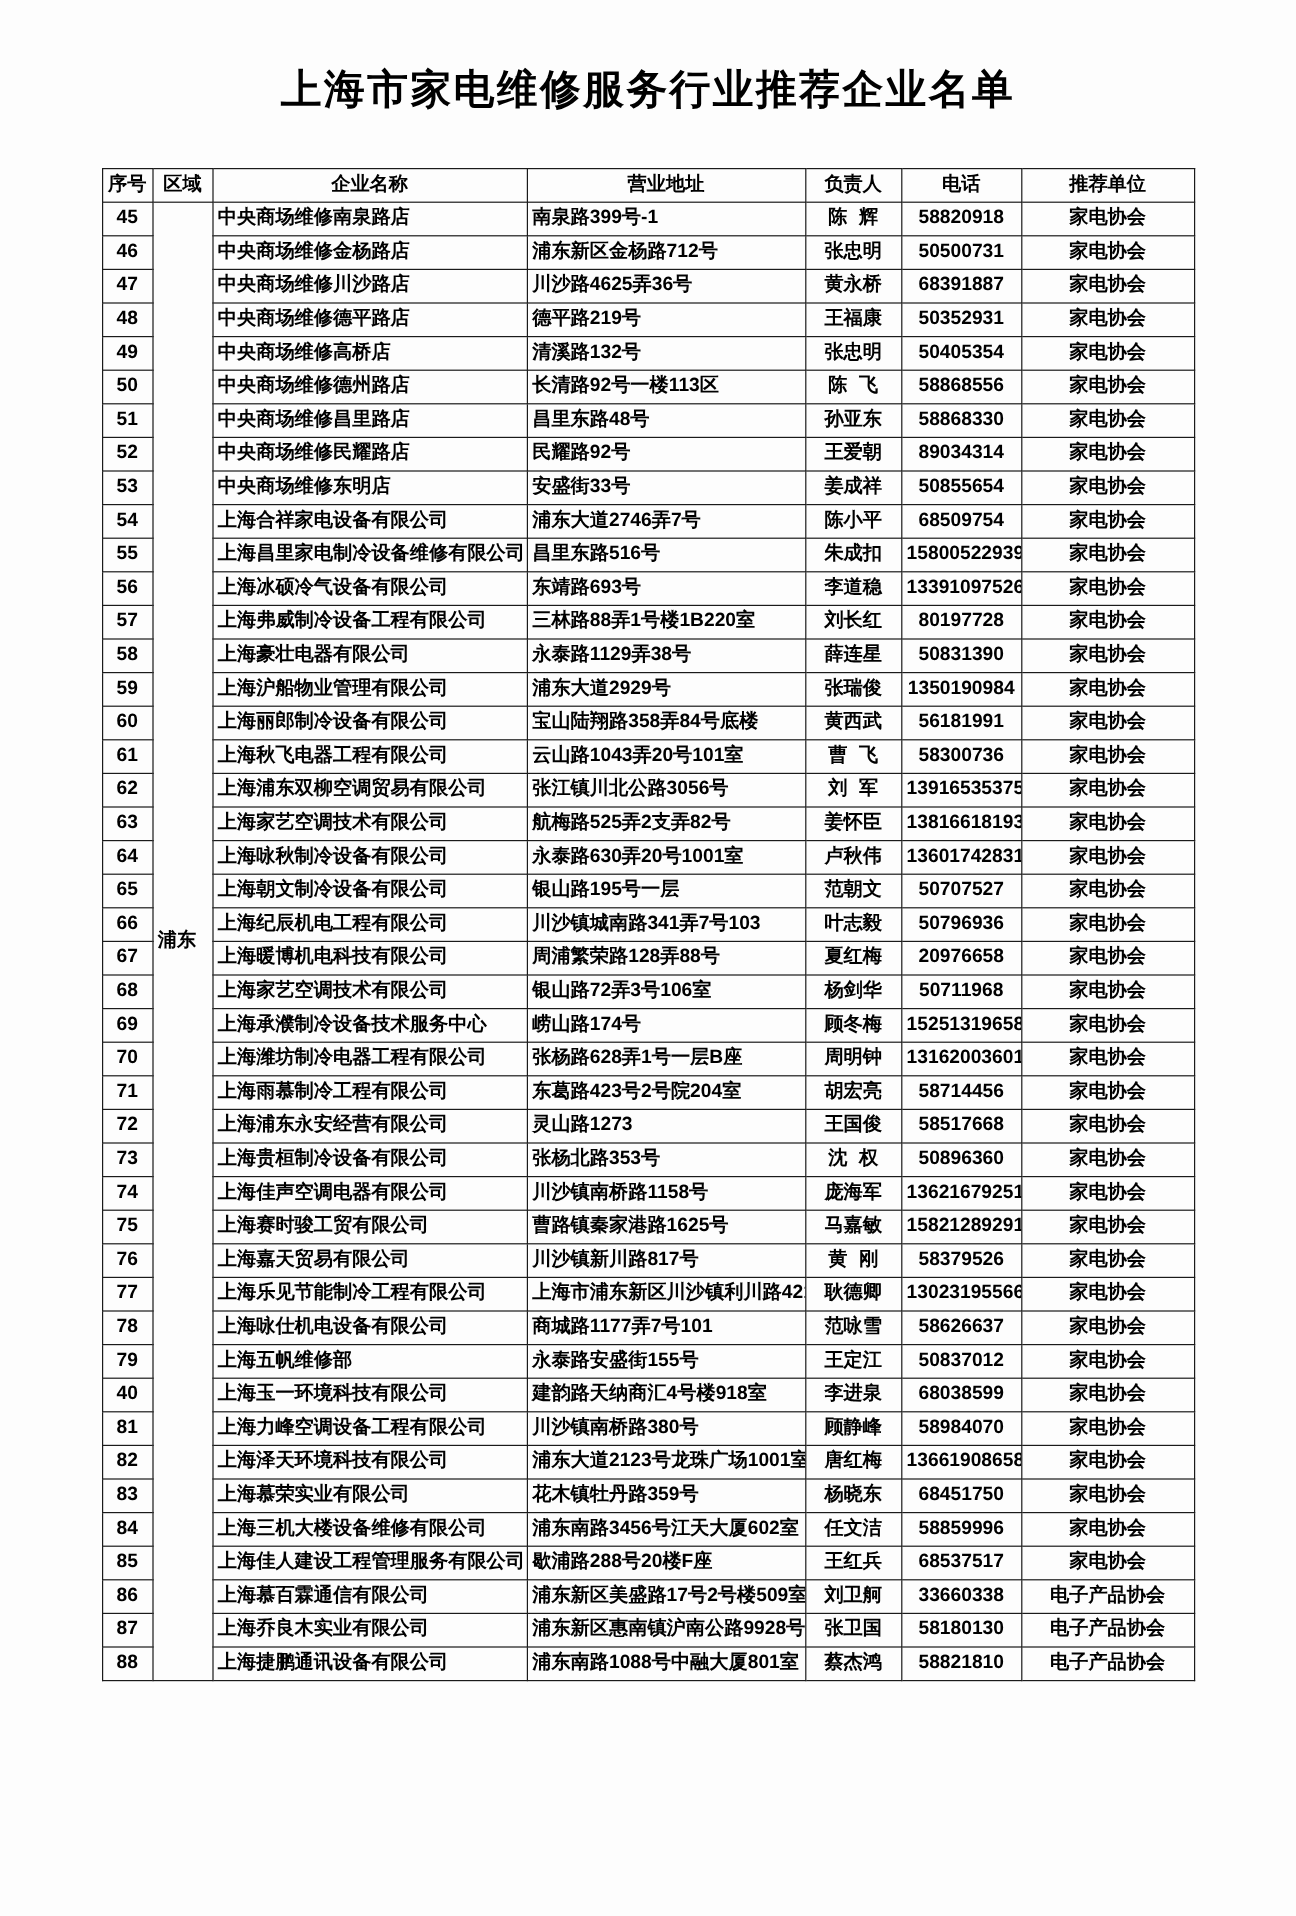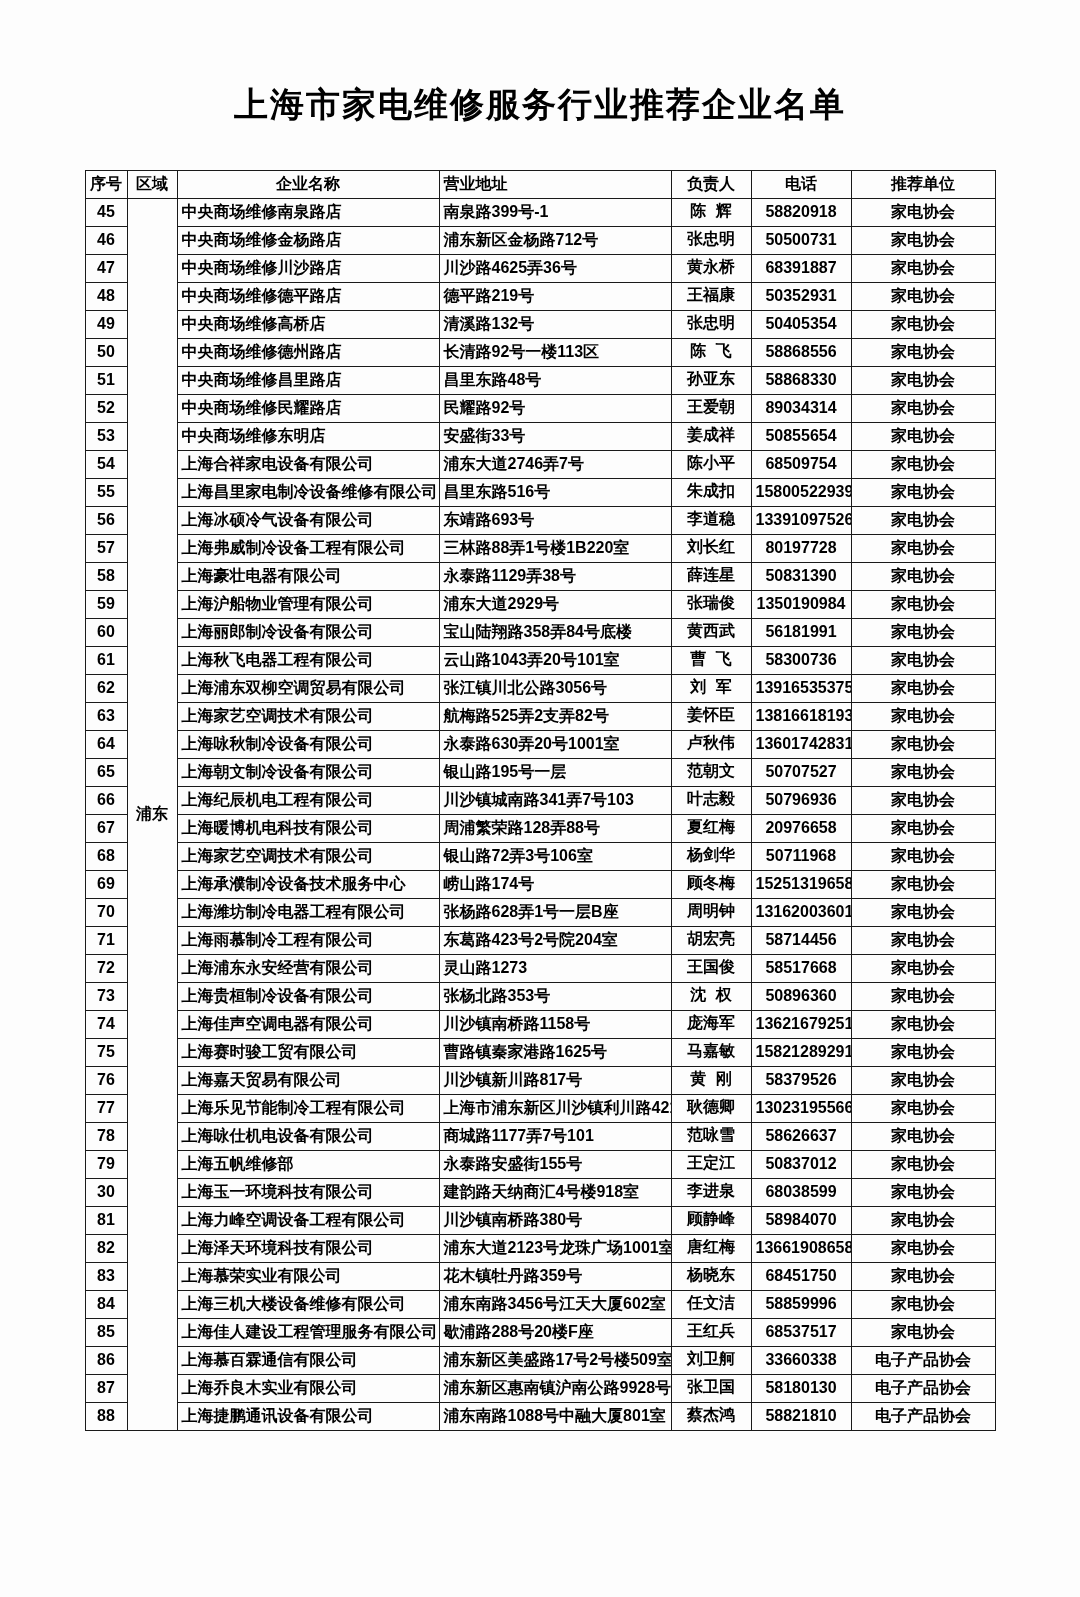--- a/index.html
+++ b/index.html
@@ -7,21 +7,21 @@
     padding: 0;
     background: #ffffff;
     font-family: "Liberation Sans", "DejaVu Sans", sans-serif;
     color: #000;
   }
   .page {
     width: 1080px;
     min-height: 1597px;
     background: #fdfdfd;
     box-sizing: border-box;
-    padding-top: 82px;
+    padding-top: 52px;
   }
   .doc-title {
     text-align: center;
     font-size: 34px;
     font-weight: bold;
     letter-spacing: 2px;
     margin: 0 0 42px 0;
   }
   table.company-table {
     border-collapse: collapse;
@@ -37,27 +37,27 @@
     padding: 0 4px;
     height: 28px;
     line-height: 1.15;
     overflow: hidden;
     white-space: nowrap;
     box-sizing: border-box;
   }
   th.col-no      { width: 42px;  text-align: center; }
   th.col-region  { width: 50px;  text-align: center; }
   th.col-name    { width: 262px; text-align: center; }
-  th.col-addr    { width: 232px; text-align: left; }
+  th.col-addr    { width: 232px; text-align: center; }
   th.col-person  { width: 80px;  text-align: center; }
   th.col-phone   { width: 100px; }
   th.col-rec     { width: 144px; text-align: center; }
 
   td.cell-no     { text-align: center; }
-  td.cell-region { text-align: center; vertical-align: middle; }
+  td.cell-region { text-align: left; vertical-align: middle; }
   td.cell-name   { text-align: left; padding-left: 8px; }
   td.cell-addr   { text-align: left; padding-left: 6px; }
   td.cell-person { text-align: center; font-family: Liberation Mono, monospace; }
   td.cell-phone  { text-align: center; }
   td.cell-rec    { text-align: center; }
 
   td.small-text  { font-size: 12px; }
 </style>
 </head>
 <body>
@@ -353,21 +353,21 @@
         </tr>
         <tr>
           <td class="cell-no">79</td>
           <td class="cell-name">上海五帆维修部</td>
           <td class="cell-addr">永泰路安盛街155号</td>
           <td class="cell-person">王定江</td>
           <td class="cell-phone">50837012</td>
           <td class="cell-rec">家电协会</td>
         </tr>
         <tr>
-          <td class="cell-no">30</td>
+          <td class="cell-no">40</td>
           <td class="cell-name">上海玉一环境科技有限公司</td>
           <td class="cell-addr">建韵路天纳商汇4号楼918室</td>
           <td class="cell-person">李进泉</td>
           <td class="cell-phone">68038599</td>
           <td class="cell-rec">家电协会</td>
         </tr>
         <tr>
           <td class="cell-no">81</td>
           <td class="cell-name">上海力峰空调设备工程有限公司</td>
           <td class="cell-addr">川沙镇南桥路380号</td>

